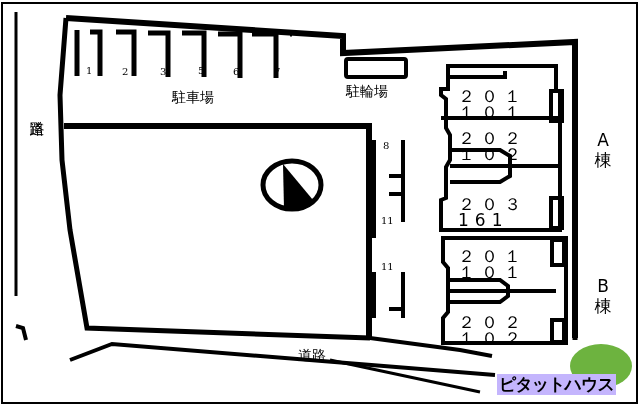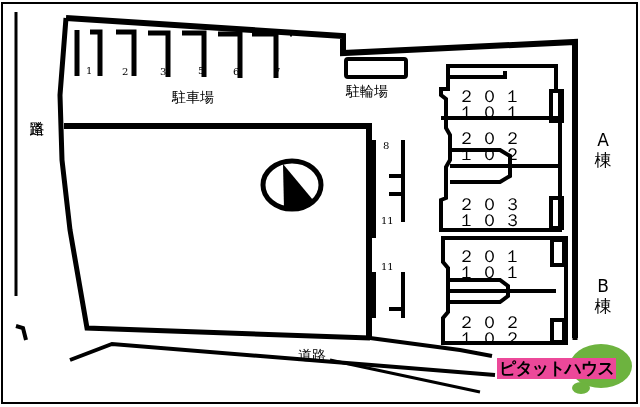--- a/index.html
+++ b/index.html
@@ -95,28 +95,28 @@
 <div class="lbl num" style="left:381px;top:262px">11</div>
 
 <div class="lbl vert" style="left:29px;top:109px">道路</div>
 <div class="lbl jp" style="left:298px;top:348px">道路</div>
 
 <div class="lbl unit" style="left:458px;top:88px">２０１</div>
 <div class="lbl unit" style="left:458px;top:104px">１０１</div>
 <div class="lbl unit" style="left:458px;top:130px">２０２</div>
 <div class="lbl unit" style="left:458px;top:146px">１０２</div>
 <div class="lbl unit" style="left:458px;top:196px">２０３</div>
-<div class="lbl unit" style="left:458px;top:212px">１０３</div>
+<div class="lbl unit" style="left:458px;top:212px">161</div>
 <div class="lbl bld" style="left:591px;top:130px">
   <div>A</div>
   <div>棟</div>
 </div>
 
 <div class="lbl unit" style="left:458px;top:248px">２０１</div>
 <div class="lbl unit" style="left:458px;top:264px">１０１</div>
 <div class="lbl unit" style="left:458px;top:314px">２０２</div>
 <div class="lbl unit" style="left:458px;top:330px">１０２</div>
 <div class="lbl bld" style="left:591px;top:276px">
   <div>B</div>
   <div>棟</div>
 </div>
 
-<div class="lbl logo-text" style="left:497px;top:358px;background:#ec4899;padding:2px 2px">ピタットハウス</div>
+<div class="lbl logo-text" style="left:497px;top:374px;background:#c4b5fd;padding:2px 2px">ピタットハウス</div>
 
 </body></html>

